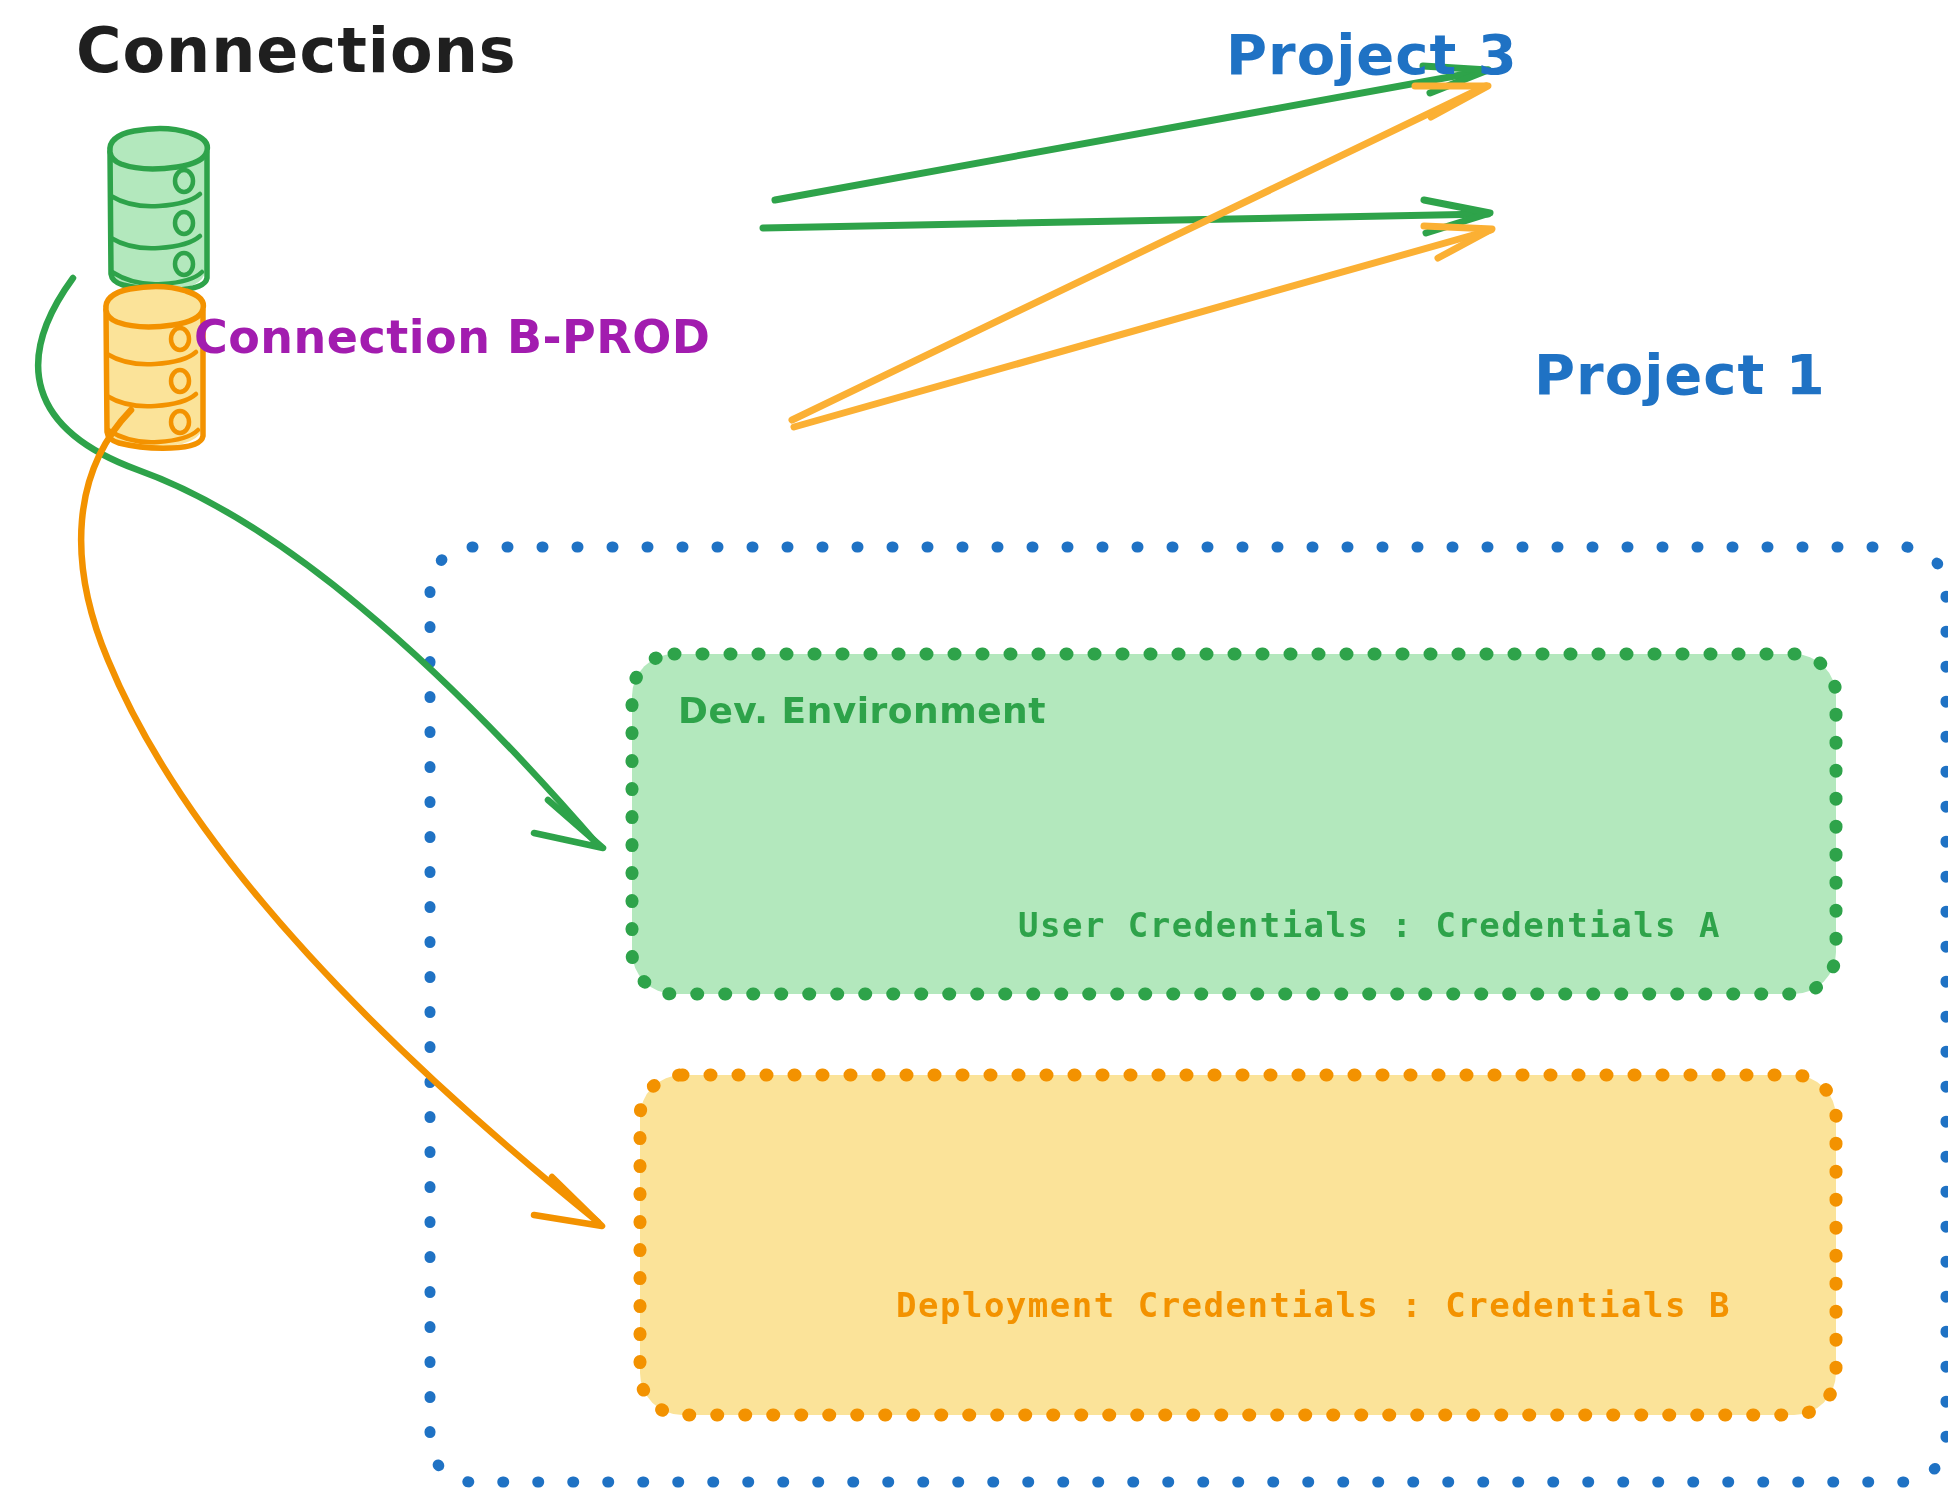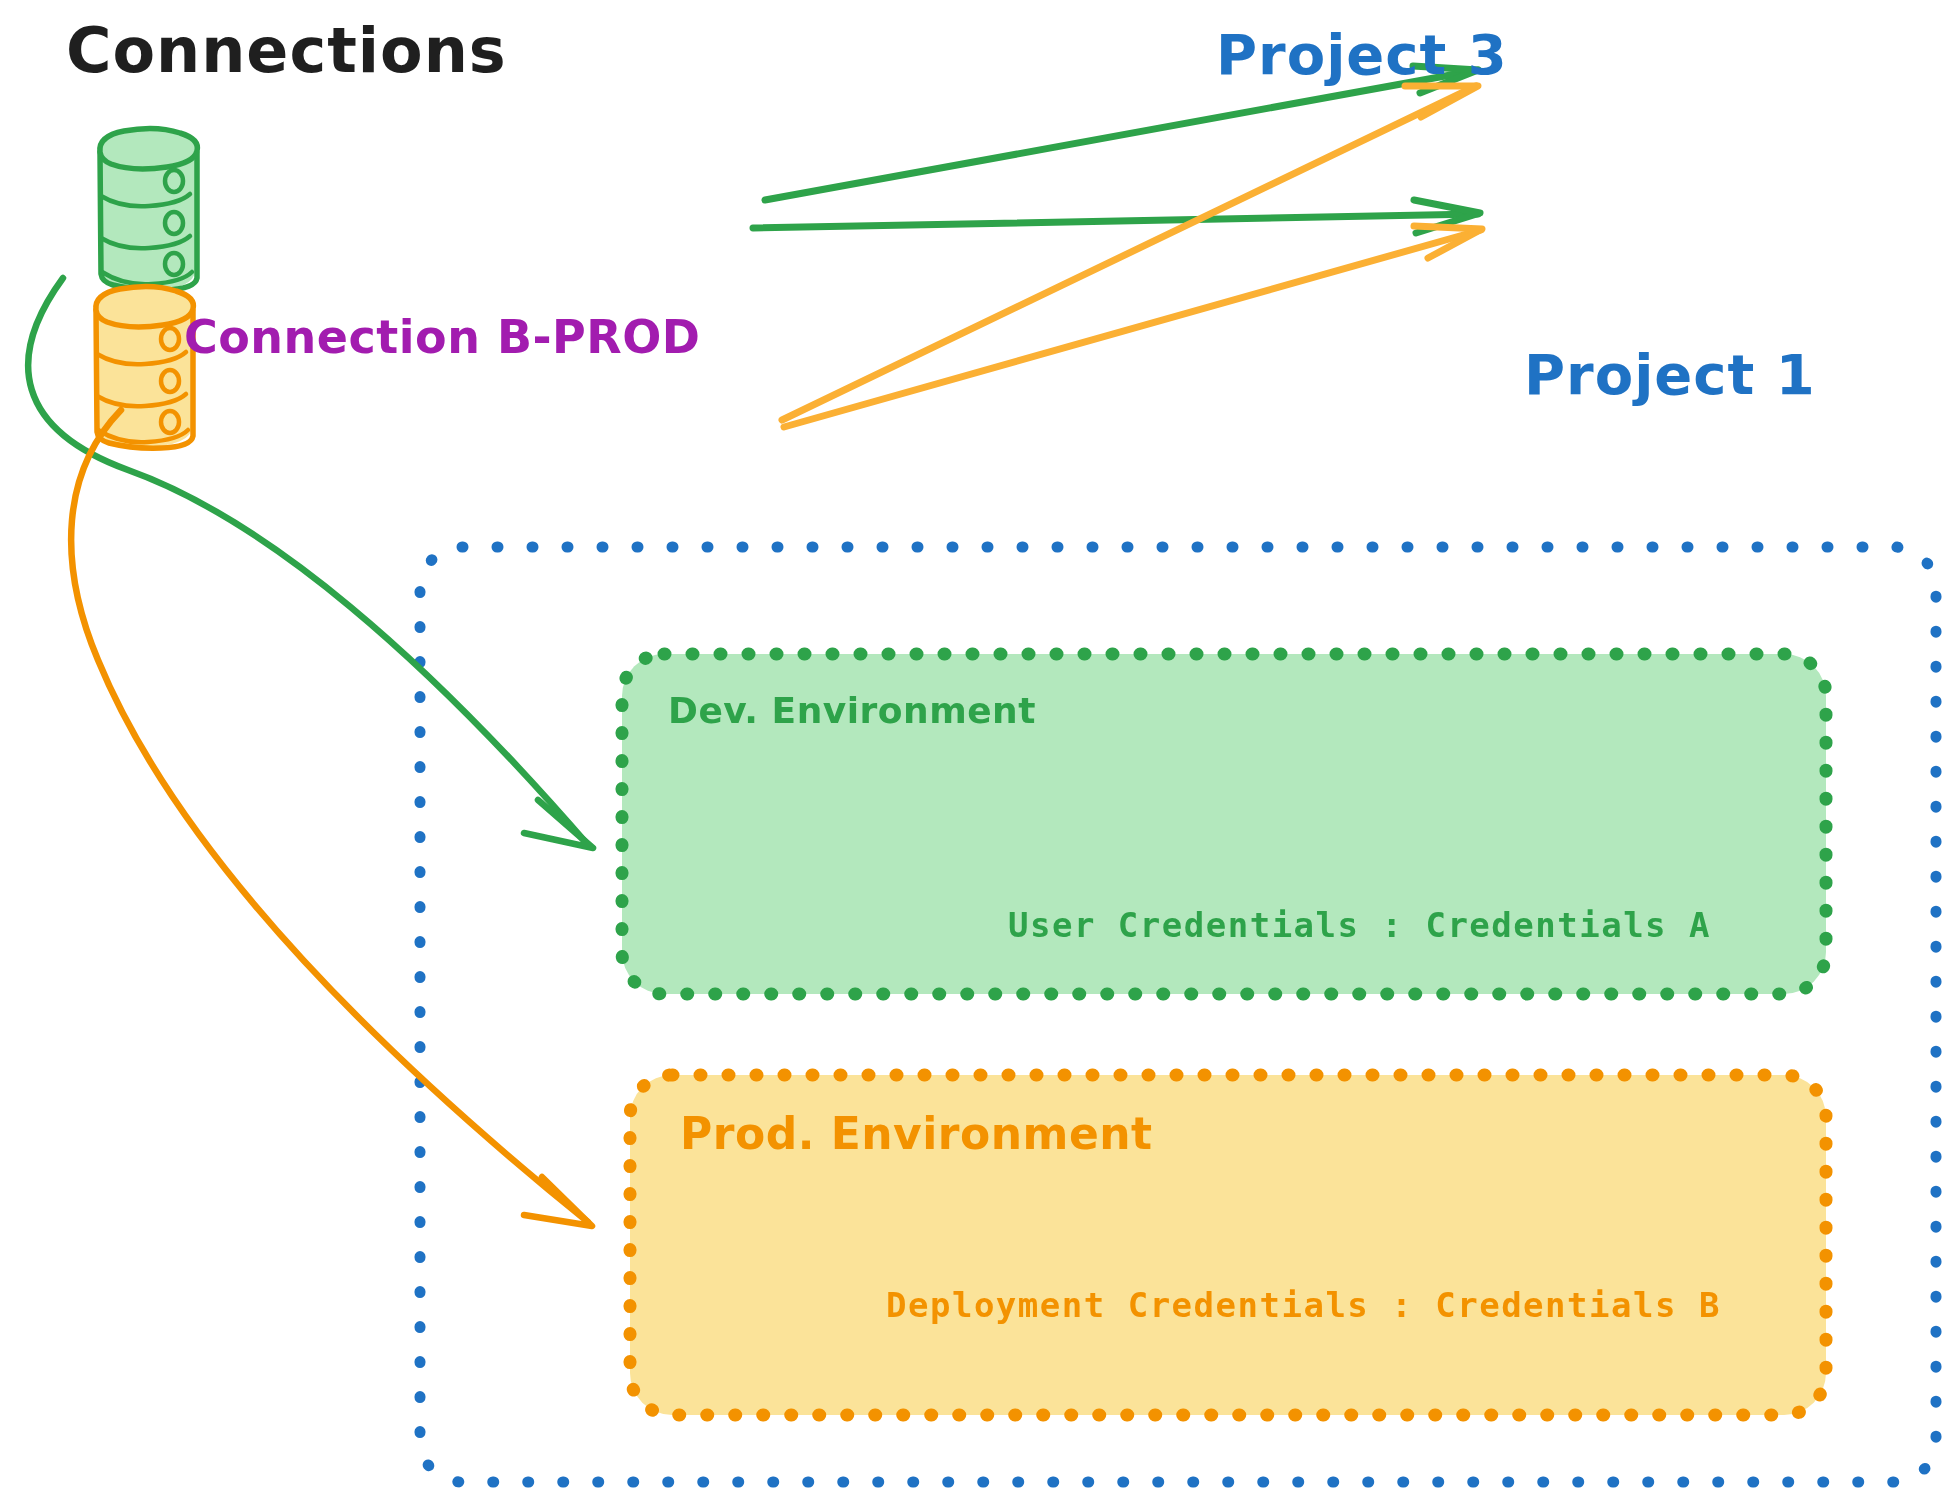--- a/index.html
+++ b/index.html
@@ -1,20 +1,20 @@
 <!DOCTYPE html>
 <html><head>
 <meta charset="utf-8">
 <style>
   html,body{margin:0;padding:0;background:#ffffff;}
   body{
     width:1948px;height:1506px;position:relative;overflow:hidden;
     font-family:"DejaVu Sans", sans-serif;
   }
-  #stage{position:absolute;left:8px;top:0;width:1780px;height:1506px;}
+  #stage{position:absolute;left:18px;top:0;width:1780px;height:1506px;}
 
   svg#art{position:absolute;left:0;top:0;width:1948px;height:1506px;}
 
   .hand{
     font-family:"DejaVu Sans", sans-serif;
     font-weight:600;
     letter-spacing:.5px;
     white-space:nowrap;
     position:absolute;
   }
@@ -131,19 +131,18 @@
 
   <div id="lbl-conn-b" class="hand">Connection B-PROD</div>
 
   <div id="proj3" class="hand proj">Project 3</div>
 
 
   <div id="proj1" class="hand proj">Project 1</div>
 
   <div id="lbl-dev" class="hand">Dev. Environment</div>
 
-  <div id="lbl-prod" class="hand">Prod. Environment</div>
 
   <div id="cred-dev" class="mono">User Credentials : Credentials A</div>
 
   <div id="cred-prod" class="mono">Deployment Credentials : Credentials B</div>
 
 </div>
 
 </body></html>

